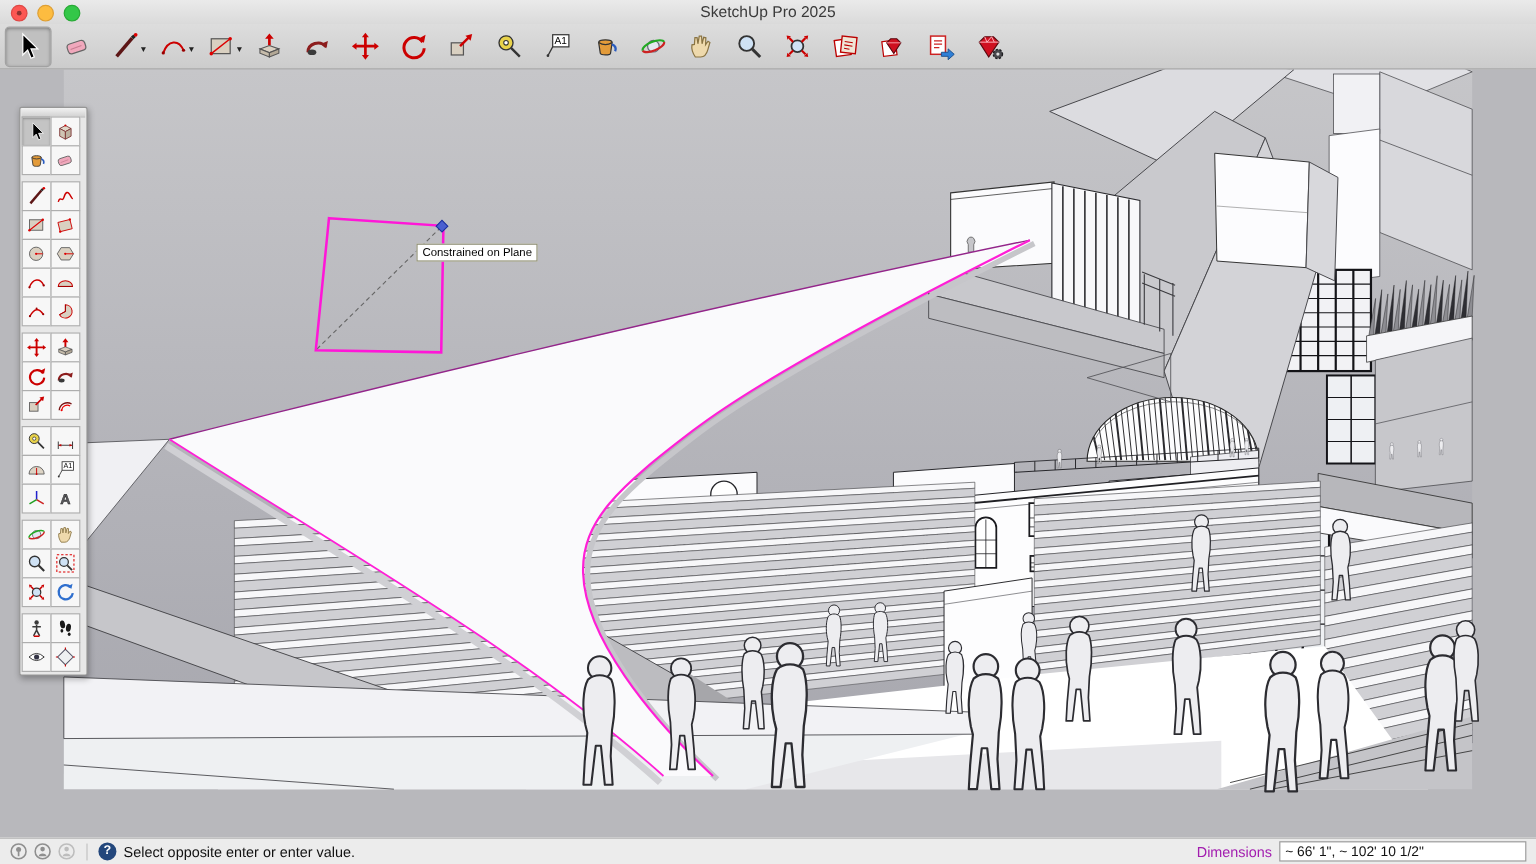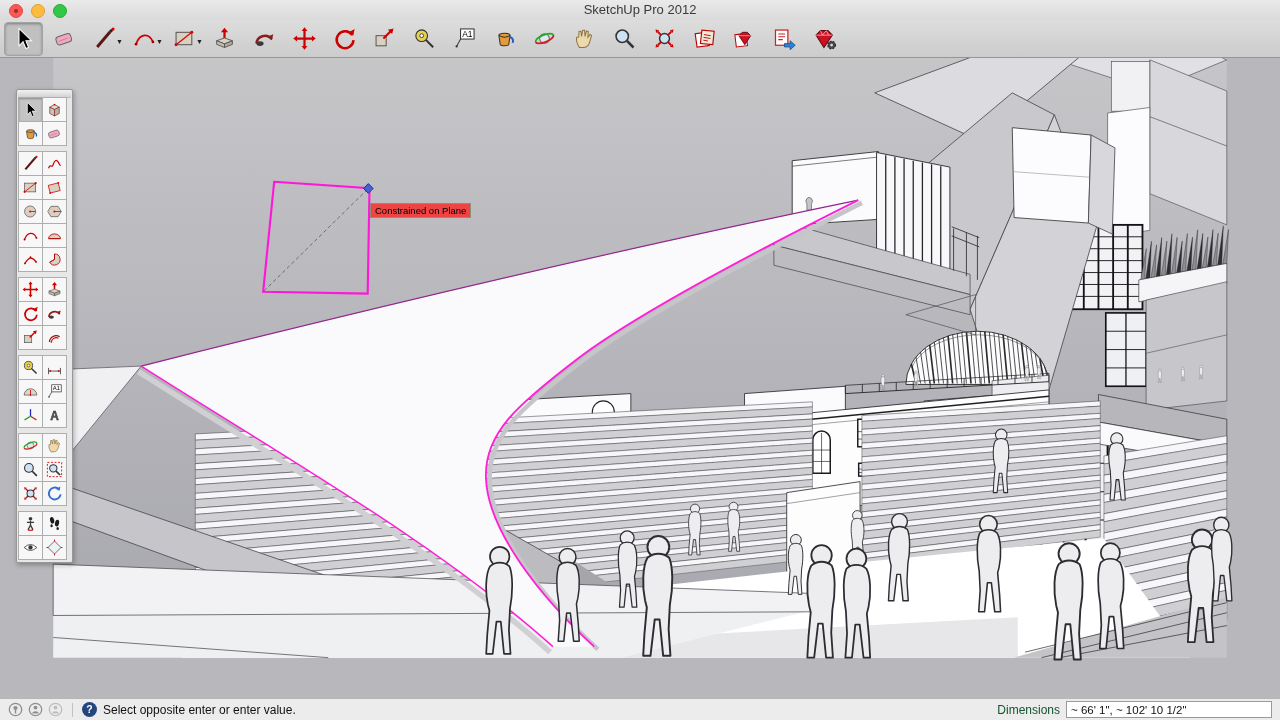--- a/index.html
+++ b/index.html
@@ -19,21 +19,21 @@
     background:linear-gradient(#dddddd,#cccccc);border-bottom:1px solid #969696;
     display:flex;align-items:center;padding-left:4px;gap:3px;}
   .tbtn{width:37px;height:32px;display:flex;align-items:center;justify-content:center;
     position:relative;border-radius:4px;flex:none;}
   .tbtn svg{width:27px;height:27px;}
   .tbtn.pressed{background:#c0c0c0;box-shadow:inset 0 1px 3px rgba(0,0,0,.35);border:1px solid #a2a2a2;}
   .caret{position:absolute;right:0px;bottom:10px;font-size:7px;color:#222;}
   
   .viewport{position:absolute;top:58px;left:0;width:1280px;height:640px;overflow:hidden;background:#b8b8bc;}
   .viewport svg.scene{position:absolute;left:0;top:0;}
-  .tooltip{position:absolute;left:370px;top:145px;background:#ef4444;border:1px solid #8f8f76;
+  .tooltip{position:absolute;left:347px;top:145px;background:#ffffff;border:1px solid #8f8f76;
     font-size:9.5px;line-height:13px;padding:0 4px;color:#000;white-space:nowrap;}
   
   .palette{position:absolute;left:16px;top:31px;width:53px;background:#e7e7e7;
     border:1px solid #979797;border-radius:2px;box-shadow:1px 2px 5px rgba(0,0,0,.3);
     padding:0 1px 2px 1px;}
   .phandle{height:7px;background:linear-gradient(#f2f2f2,#d2d2d2);border-bottom:1px solid #bdbdbd;}
   .prow{display:flex;}
   .pbtn{width:25px;height:25px;box-sizing:border-box;border:1px solid #aeaeae;
     margin-left:-1px;margin-top:-1px;background:#f7f7f7;display:flex;align-items:center;justify-content:center;flex:none;}
   .prow .pbtn:first-child{margin-left:0;}
@@ -42,21 +42,21 @@
   .pgap{height:6px;}
   
   .statusbar{position:absolute;bottom:0;left:0;right:0;height:21px;background:#ececec;
     border-top:1px solid #b6b6b6;display:flex;align-items:center;font-size:12px;color:#111;
     padding:0 8px;gap:6px;}
   .sbciricon{display:flex;align-items:center;gap:5px;}
   .sbdiv{width:1px;height:14px;background:#c2c2c2;margin:0 3px;}
   .help{width:15px;height:15px;border-radius:50%;background:#23477c;color:#fff;
     font-size:10.5px;font-weight:bold;text-align:center;line-height:15px;}
   .spacer{flex:1;}
-  .dimlabel{color:#14532d;}
+  .dimlabel{color:#a21caf;}
   .dim-input{width:196px;height:15px;font-size:11.5px;border:1px solid #9a9a9a;background:#fff;
     padding:0 4px;font-family:"Liberation Sans",sans-serif;color:#111;}
   .hidden-defs{position:absolute;width:0;height:0;overflow:hidden;}
 </style>
 </head>
 <body>
 
 <svg class="hidden-defs" aria-hidden="true">
     <defs>
 <g id="sym-cursor">
@@ -268,21 +268,21 @@
       </g>
 </defs>
   </svg>
 
 <div class="titlebar">
   <div class="lights">
     <div class="light red"></div>
     <div class="light yellow"></div>
     <div class="light green"></div>
   </div>
-  <span>SketchUp Pro 2012</span>
+  <span>SketchUp Pro 2025</span>
 </div>
 
 <div class="toolbar">
   <div class="tbtn pressed">
       <svg viewBox="0 0 24 24">
         <use href="#sym-cursor"></use>
       </svg>
     </div>
   <div class="tbtn">
       <svg viewBox="0 0 24 24">

